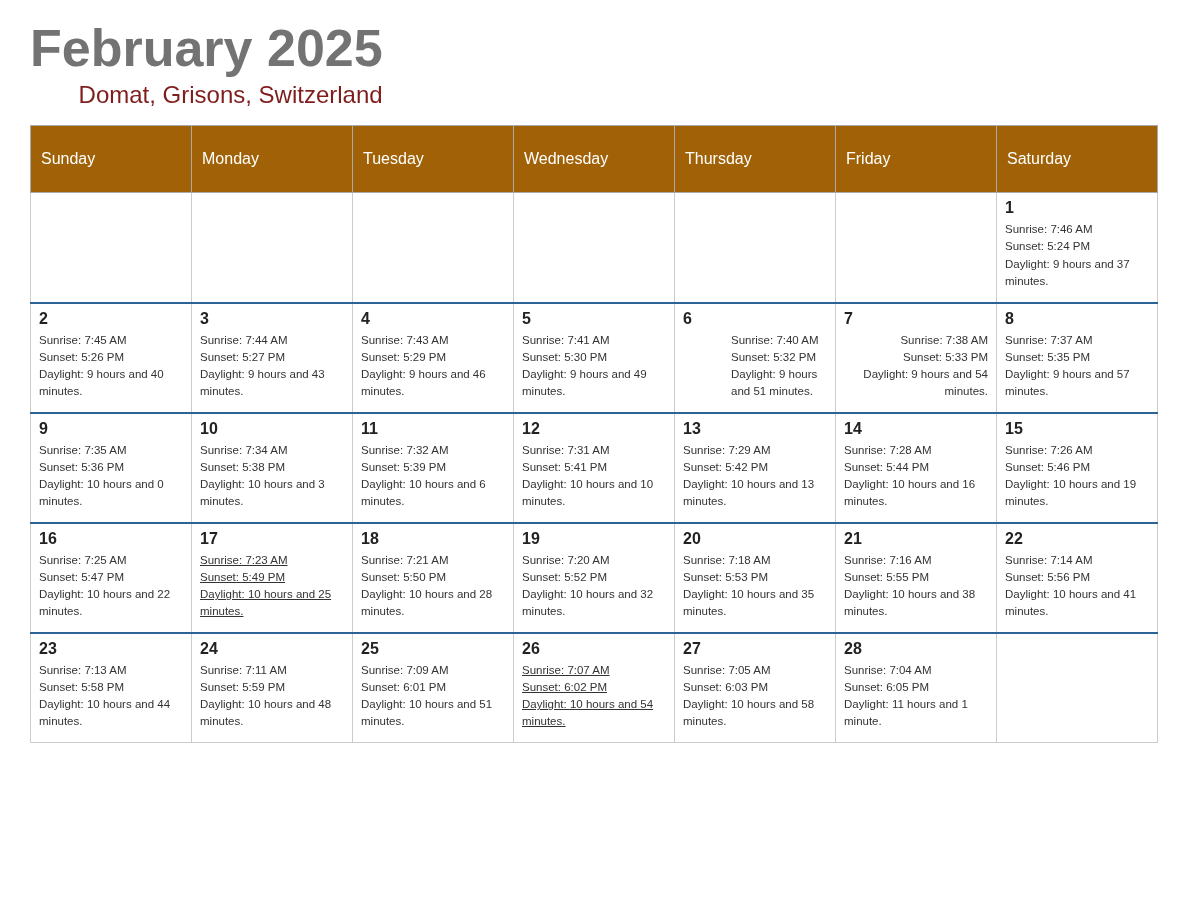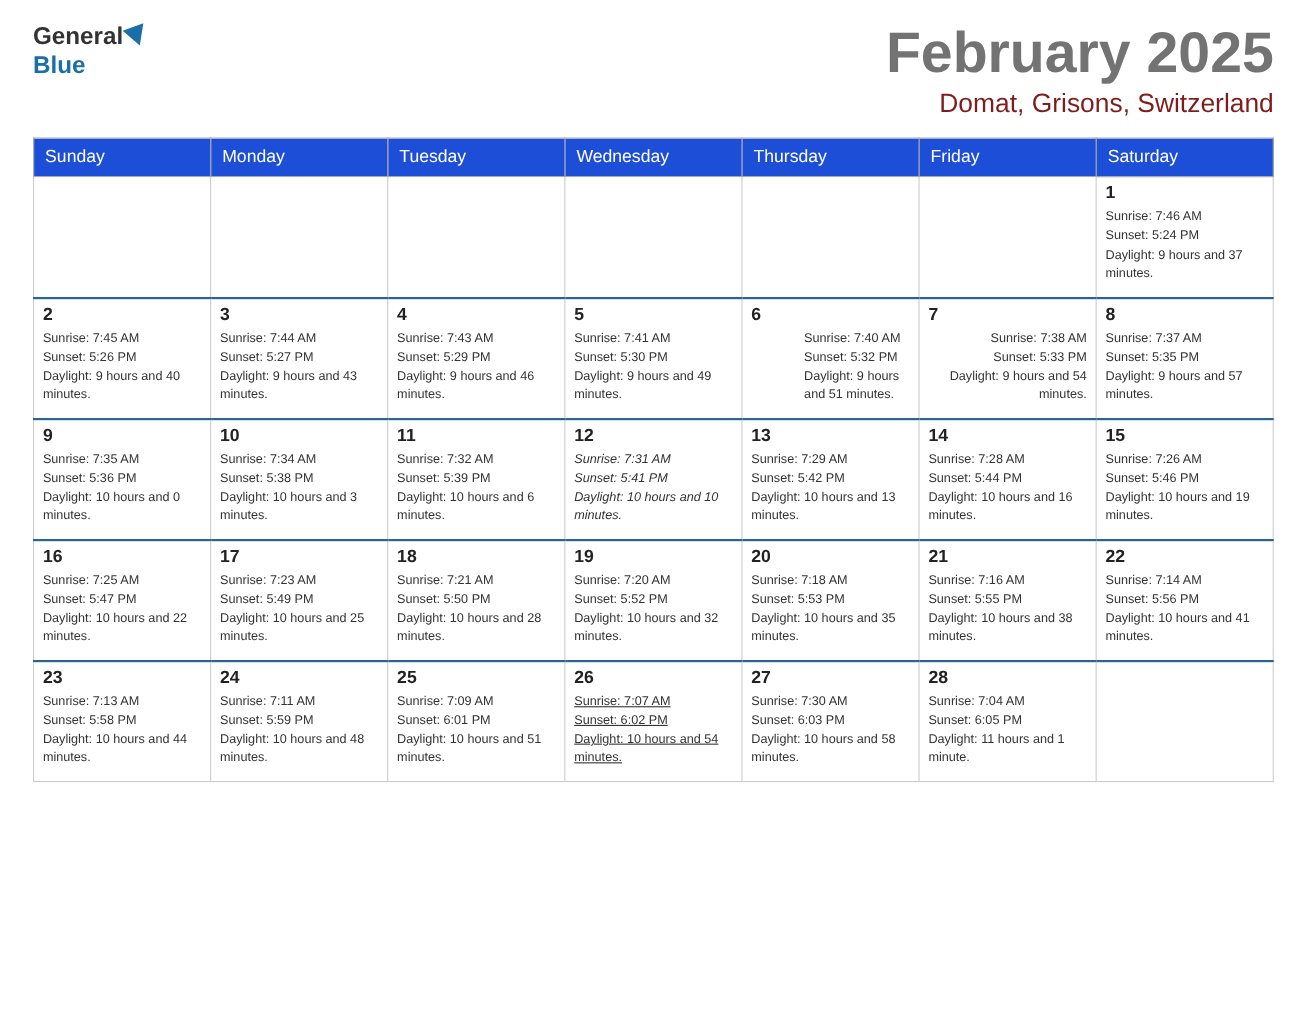--- a/index.html
+++ b/index.html
@@ -55,25 +55,25 @@
       font-size: 24px;
       color: #7f1d1d;
       margin-top: 4px;
     }
     .calendar {
       width: 100%;
       border-collapse: collapse;
       border: 1px solid #aaa;
     }
     .calendar th {
-      background-color: #1d4ed8;
+      background-color: #a16207;
       color: #fff;
       font-size: 16px;
       font-weight: normal;
-      padding: 8px 10px;
+      padding: 24px 10px;
       text-align: left;
       border: 1px solid #aaa;
     }
     .calendar td {
       border: 1px solid #ccc;
       vertical-align: top;
       padding: 6px 8px;
       width: calc(100% / 7);
       min-height: 110px;
       height: 110px;
@@ -92,27 +92,20 @@
     }
     .empty-cell { background: #fff; }
     .row-border td {
       border-top: 2px solid #2a6496;
     }
   </style>
 </head>
 <body>
 
 <div class="header">
-  <div class="logo">
-    <div class="logo-text">
-      <span class="logo-general">General</span>
-      <span class="logo-triangle"></span>
-    </div>
-    <span class="logo-blue">Blue</span>
-  </div>
   <div class="title-block">
     <div class="month-title">February 2025</div>
     <div class="location">Domat, Grisons, Switzerland</div>
   </div>
 </div>
 
 <table class="calendar">
   <thead>
     <tr>
       <th>Sunday</th>
@@ -197,21 +190,21 @@
 Daylight: 10 hours and 3 minutes.</div>
         </td>
         <td>
           <span class="day-number">11</span>
           <div class="day-info" style="white-space: pre-line;">Sunrise: 7:32 AM
 Sunset: 5:39 PM
 Daylight: 10 hours and 6 minutes.</div>
         </td>
         <td>
           <span class="day-number">12</span>
-          <div class="day-info" style="white-space: pre-line; font-style: italic;">Sunrise: 7:31 AM
+          <div class="day-info" style="white-space: pre-line;">Sunrise: 7:31 AM
 Sunset: 5:41 PM
 Daylight: 10 hours and 10 minutes.</div>
         </td>
         <td>
           <span class="day-number">13</span>
           <div class="day-info" style="white-space: pre-line;">Sunrise: 7:29 AM
 Sunset: 5:42 PM
 Daylight: 10 hours and 13 minutes.</div>
         </td>
         <td>
@@ -229,21 +222,21 @@
       </tr>
       <tr class="row-border">
         <td>
           <span class="day-number">16</span>
           <div class="day-info" style="white-space: pre-line;">Sunrise: 7:25 AM
 Sunset: 5:47 PM
 Daylight: 10 hours and 22 minutes.</div>
         </td>
         <td>
           <span class="day-number">17</span>
-          <div class="day-info" style="white-space: pre-line;">Sunrise: 7:23 AM
+          <div class="day-info" style="white-space: pre-line; text-decoration: underline;">Sunrise: 7:23 AM
 Sunset: 5:49 PM
 Daylight: 10 hours and 25 minutes.</div>
         </td>
         <td>
           <span class="day-number">18</span>
           <div class="day-info" style="white-space: pre-line;">Sunrise: 7:21 AM
 Sunset: 5:50 PM
 Daylight: 10 hours and 28 minutes.</div>
         </td>
         <td>
@@ -291,21 +284,21 @@
 Daylight: 10 hours and 51 minutes.</div>
         </td>
         <td>
           <span class="day-number">26</span>
           <div class="day-info" style="white-space: pre-line; text-decoration: underline;">Sunrise: 7:07 AM
 Sunset: 6:02 PM
 Daylight: 10 hours and 54 minutes.</div>
         </td>
         <td>
           <span class="day-number">27</span>
-          <div class="day-info" style="white-space: pre-line;">Sunrise: 7:30 AM
+          <div class="day-info" style="white-space: pre-line;">Sunrise: 7:05 AM
 Sunset: 6:03 PM
 Daylight: 10 hours and 58 minutes.</div>
         </td>
         <td>
           <span class="day-number">28</span>
           <div class="day-info" style="white-space: pre-line;">Sunrise: 7:04 AM
 Sunset: 6:05 PM
 Daylight: 11 hours and 1 minute.</div>
         </td>
         <td class="empty-cell"></td>

